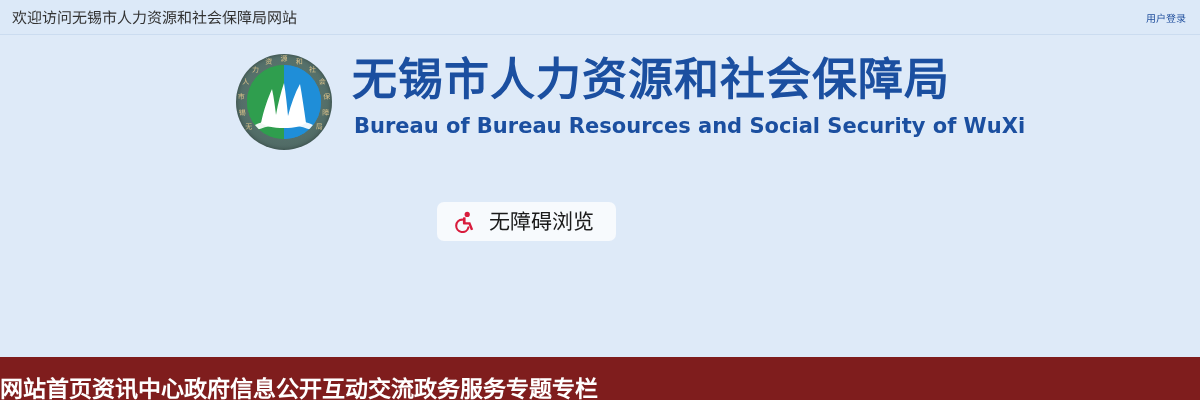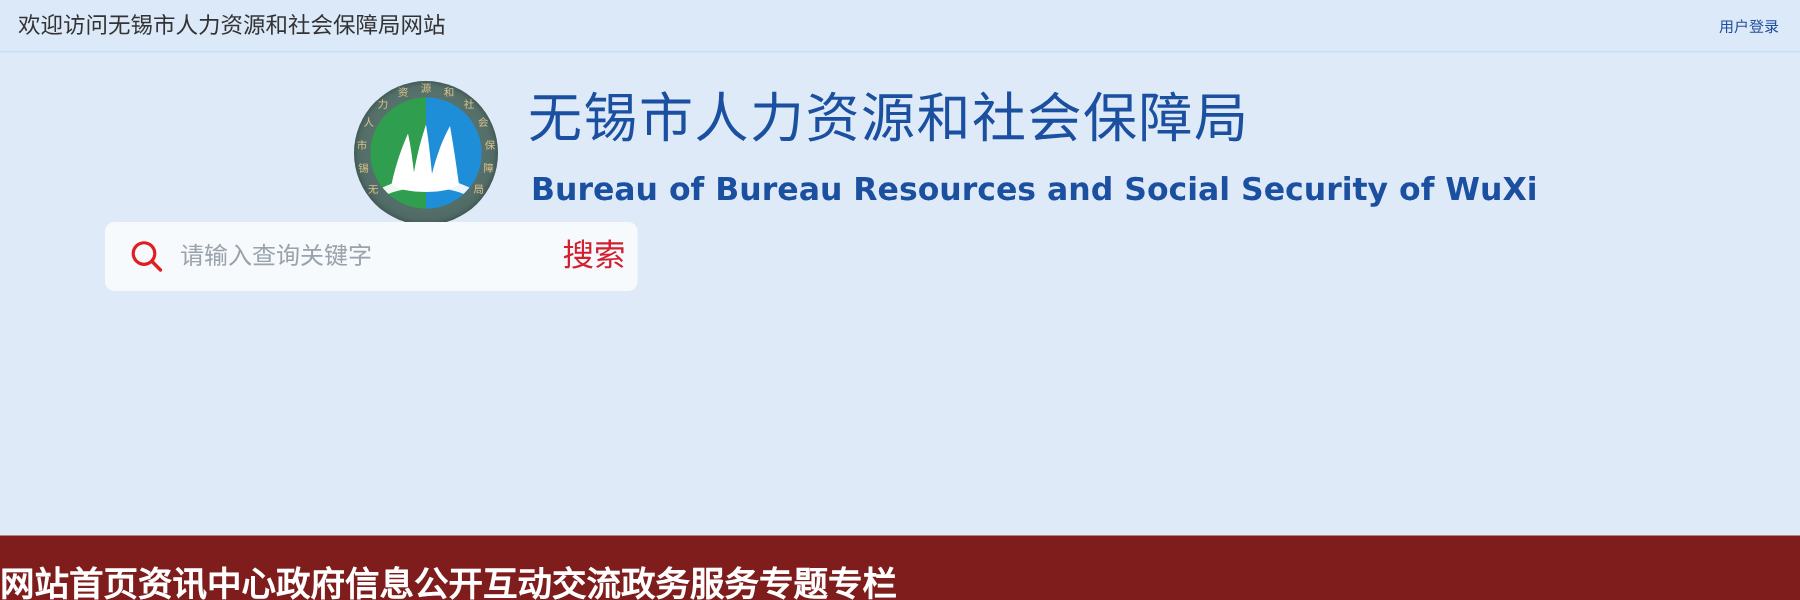--- a/index.html
+++ b/index.html
@@ -132,22 +132,22 @@
   .logo-disc svg {
     position: absolute;
     left: 0; top: 0;
   }
 
   
   .org-title {
     position: absolute;
     left: 352px;
     top: 19px;
-    font-size: 36px;
-    font-weight: normal;
+    font-size: 45px;
+    font-weight: bold;
     color: #1b4fa0;
     letter-spacing: 1px;
     line-height: 50px;
     white-space: nowrap;
     font-family: "DejaVu Sans", "Liberation Sans", sans-serif;
   }
   .org-subtitle {
     position: absolute;
     left: 354px;
     top: 78px;
@@ -333,31 +333,31 @@
         <svg width="74" height="74" viewBox="0 0 74 74">
           <path d="M14 58 C17 44, 21 33, 25 24 C27 33, 28 42, 29 50 C31 38, 34 27, 37 18 C39 30, 40 41, 41 51 C44 39, 48 28, 53 19 C55 30, 57 44, 59 58 C55 61, 48 63, 37 63 C26 63, 18 61, 14 58 Z" fill="#ffffff"></path>
           <path d="M8 60 C16 56, 26 54, 37 54 C48 54, 58 56, 66 60 L66 66 C58 62, 48 60, 37 60 C26 60, 16 62, 8 66 Z" fill="#ffffff" opacity="0.92"></path>
         </svg>
       </div>
     </div>
 
     <div class="org-title">无锡市人力资源和社会保障局</div>
     <div class="org-subtitle">Bureau of  Bureau Resources and Social Security of WuXi</div>
 
-    <div class="search-box">
-      <span class="search-icon">
-        <svg width="24" height="24" viewBox="0 0 24 24">
-          <circle cx="10" cy="10" r="7.2" fill="none" stroke="#e02020" stroke-width="2.1"></circle>
-          <line x1="15.2" y1="15.2" x2="21" y2="21" stroke="#e02020" stroke-width="2.3" stroke-linecap="round"></line>
+
+    <button class="access-btn">
+      <span class="access-icon">
+        <svg width="22" height="22" viewBox="0 0 22 22">
+          <circle cx="13.2" cy="3.4" r="2.6" fill="#d81b3c"></circle>
+          <path d="M11.6 6.6 L11.6 11.3 L16.3 11.3 L19.2 18.4 L16.9 19.3 L14.6 13.6 L10.2 13.6 C9.4 13.6 8.9 13.1 8.9 12.3 L8.9 7.4 C8.9 6.6 9.6 6.1 10.4 6.3 Z" fill="#d81b3c"></path>
+          <path d="M8.2 8.6 A6.2 6.2 0 1 0 14.4 16.4" fill="none" stroke="#d81b3c" stroke-width="2.1" stroke-linecap="round"></path>
         </svg>
       </span>
-      <input class="search-input" type="text" placeholder="请输入查询关键字" style="">
-      <button class="search-btn">搜索</button>
-    </div>
-
+      <span class="access-label">无障碍浏览</span>
+    </button>
 
   </div>
 
   <nav class="mainnav">
     <ul class="mainnav-list" id="navList">
         <li><span>网站首页</span></li>
         <li><span>资讯中心</span></li>
         <li><span>政府信息公开</span></li>
         <li><span>互动交流</span></li>
         <li><span>政务服务</span></li>

